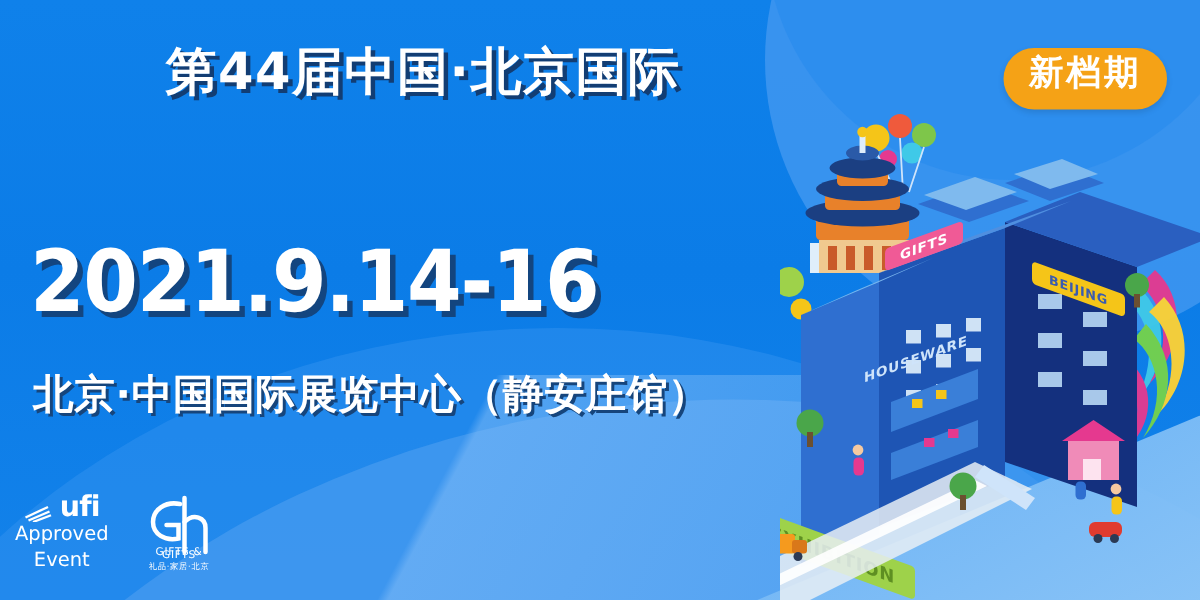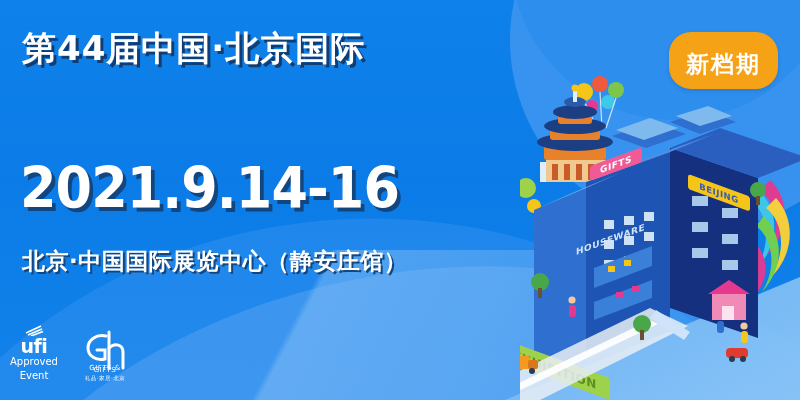--- a/index.html
+++ b/index.html
@@ -35,54 +35,54 @@
     background:linear-gradient(118deg,rgba(255,255,255,0) 46%,rgba(150,200,250,.42) 47%,rgba(150,200,250,.22) 100%);
   }
   .ground{
     position:absolute;left:440px;bottom:0;width:360px;height:150px;
     background:linear-gradient(150deg,#63aef3 0%,#7cbcf6 60%,#8cc5f7 100%);
     clip-path:polygon(18% 100%,100% 18%,100% 100%);
     opacity:.95;
   }
   
   .headline{
-    position:absolute;left:22px;top:26px;width:520px;
+    position:absolute;left:22px;top:26px;width:520px;text-align:center;
   }
   .hl-line{
     color:#ffffff;font-weight:bold;font-size:34px;line-height:1.32;
     letter-spacing:1px;white-space:nowrap;
     text-shadow:3px 3px 0 #123d73;
   }
   .date{
     position:absolute;left:20px;top:160px;
     color:#ffffff;font-weight:bold;font-size:57px;line-height:1;
     letter-spacing:-1px;white-space:nowrap;
     transform:scaleX(.92);transform-origin:left center;
     text-shadow:4px 4px 0 #13457f;
   }
   .venue{
     position:absolute;left:22px;top:250px;
-    color:#ffffff;font-weight:bold;font-size:23px;line-height:1;
+    color:#ffffff;font-weight:bold;font-size:27px;line-height:1;
     letter-spacing:.5px;white-space:nowrap;
     text-shadow:2px 2px 0 #16457c;
   }
   
   .badge{
     position:absolute;right:22px;top:32px;
     background:#f5a216;color:#ffffff;
     font-size:23px;font-weight:bold;letter-spacing:2px;
-    padding:17px 17px 9px;border-radius:22px;white-space:nowrap;
+    padding:1px 17px 9px;border-radius:22px;white-space:nowrap;
     box-shadow:0 2px 4px rgba(0,0,0,.12);
   }
   
   .logos{position:absolute;left:10px;bottom:18px;display:flex;align-items:flex-end;gap:24px;}
   .logo-ufi{display:flex;flex-direction:column;align-items:center;color:#fff;}
-  .ufi-top{display:flex;align-items:flex-end;gap:2px;flex-direction:column;}
+  .ufi-top{display:flex;align-items:flex-end;gap:2px;}
   .ufi-word{font-size:19px;font-weight:bold;line-height:.9;letter-spacing:-.5px;}
-  .ufi-sub{font-size:10px;line-height:1.25;text-align:center;margin-top:1px;}
+  .ufi-sub{font-size:13px;line-height:1.25;text-align:center;margin-top:1px;}
   .logo-gh{display:flex;flex-direction:column;align-items:center;color:#fff;}
   .gh-sub1{font-size:7px;letter-spacing:.5px;line-height:1.2;margin-top:-6px;}
   .gh-sub2{font-size:5.5px;letter-spacing:.5px;line-height:1.3;}
   
   .illo{position:absolute;right:0;top:70px;width:280px;height:330px;}
   .illo svg{display:block;}
   .iso-label{font-weight:bold;letter-spacing:.5px;}
 </style>
 </head>
 <body>

